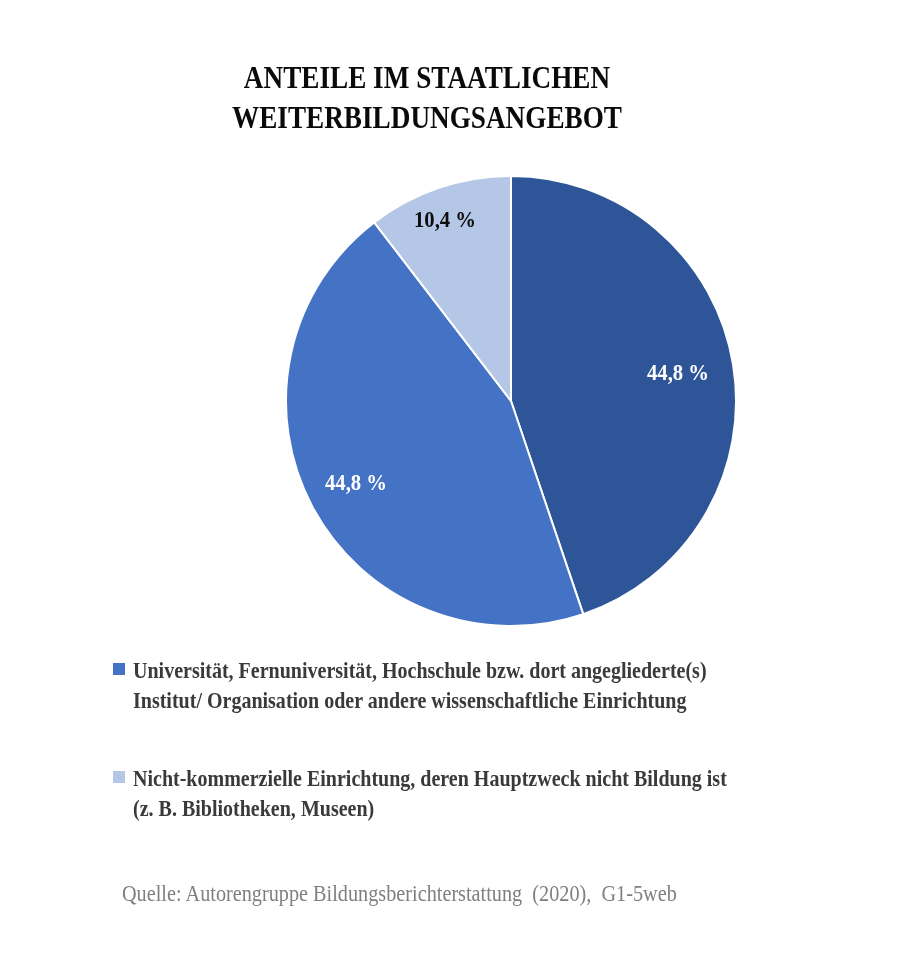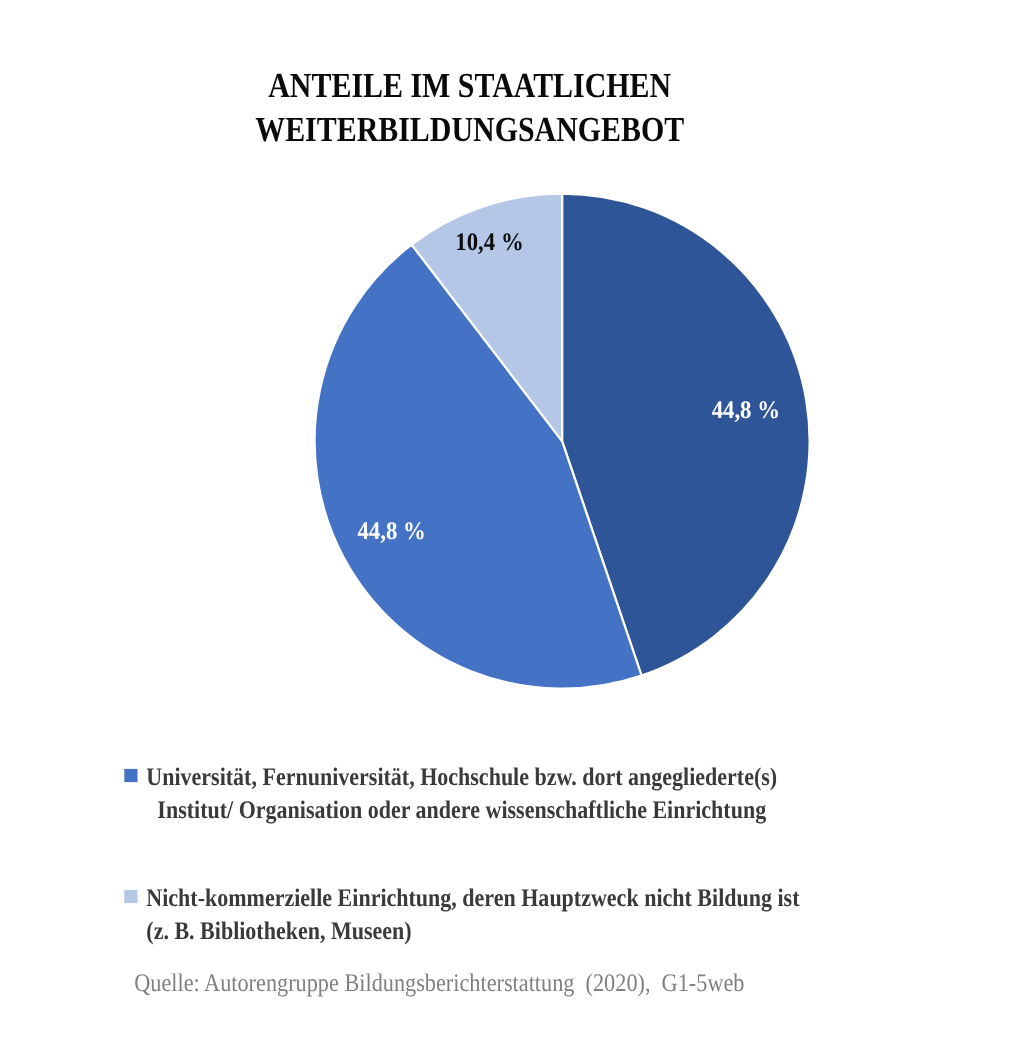--- a/index.html
+++ b/index.html
@@ -47,22 +47,22 @@
     transform-origin: center center;
     white-space: nowrap;
   }
   .slice-label-0 { left: 618px; top: 360px; }
   .slice-label-1 { left: 296px; top: 470px; }
   .slice-label-2 { left: 385px; top: 207px; }
 
   
   .legend-row { position: absolute; left: 113px; }
   .legend-row-0 { top: 574px; }
-  .legend-row-1 { top: 692px; text-align: center; }
-  .legend-row-2 { top: 802px; }
+  .legend-row-1 { top: 656px; }
+  .legend-row-2 { top: 764px; }
   .legend-swatch {
     position: absolute;
     left: 0;
     top: 7px;
     width: 12px;
     height: 12px;
   }
   .legend-text {
     margin-left: 20px;
     font-size: 23px;

